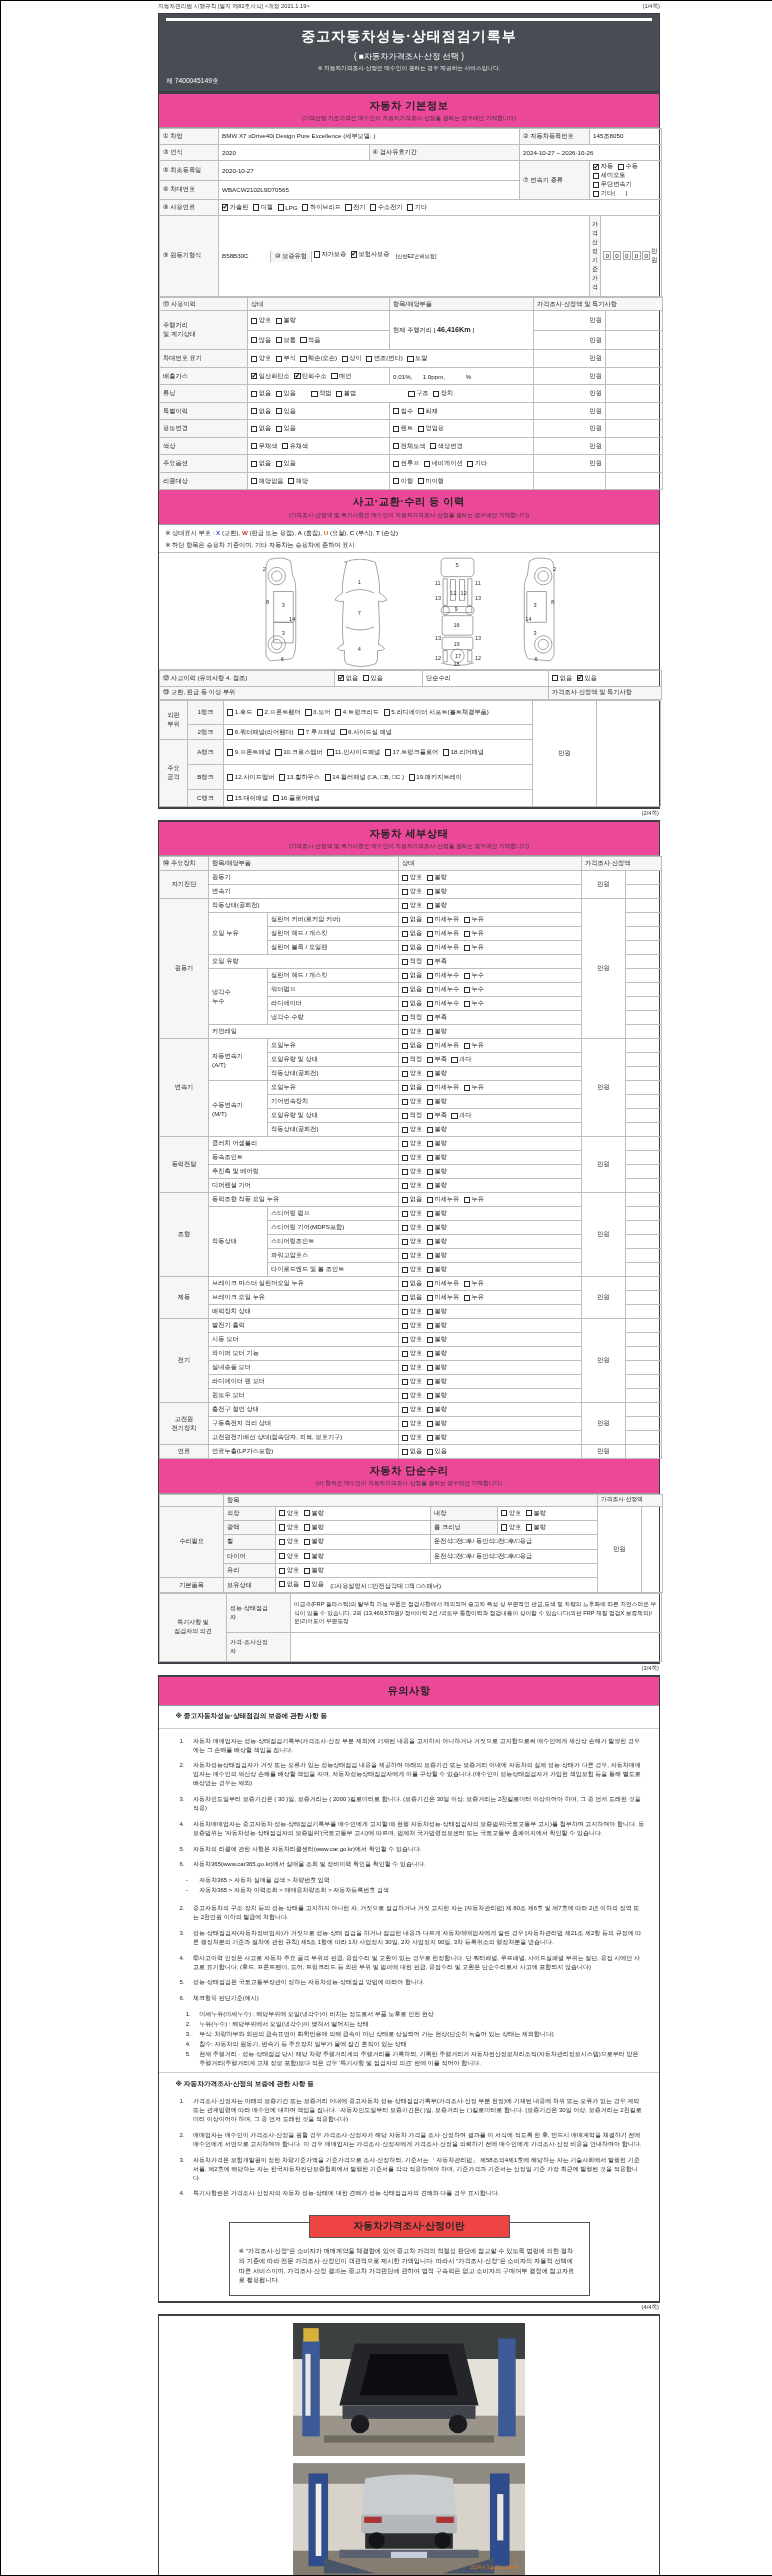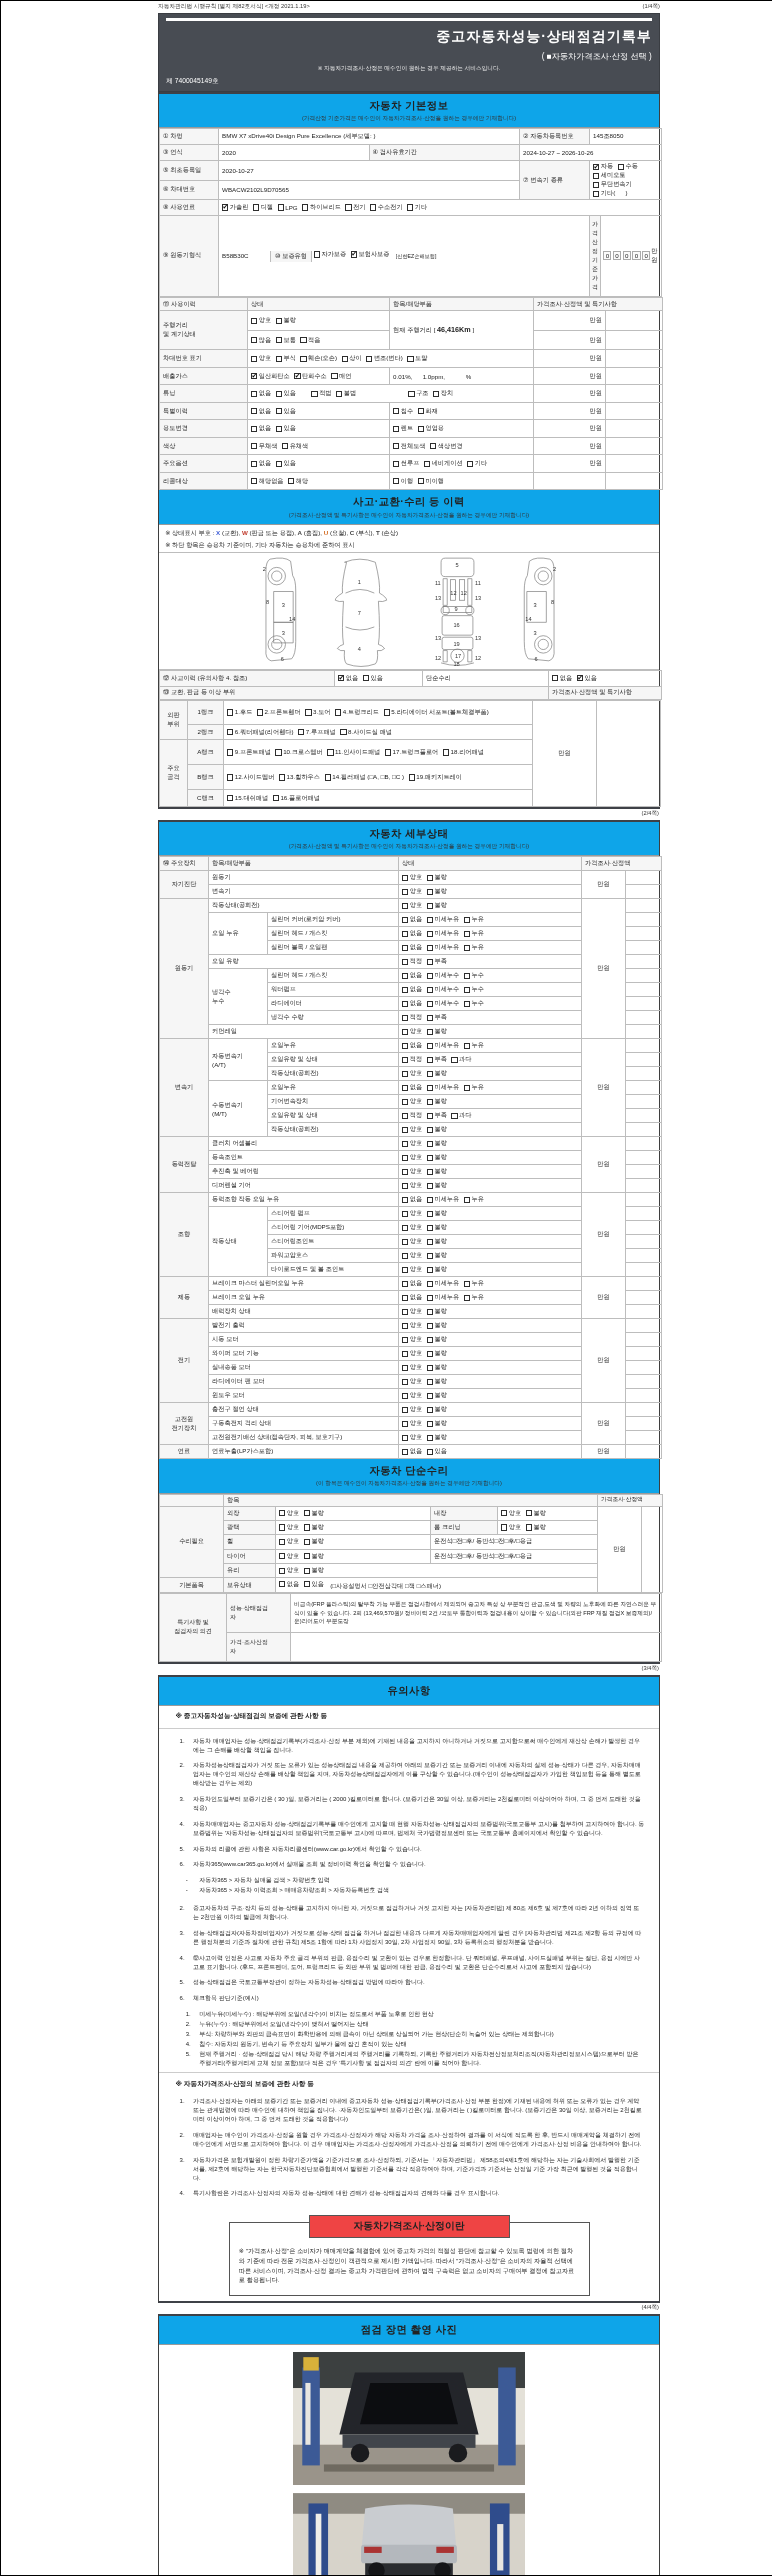--- a/index.html
+++ b/index.html
@@ -4,27 +4,27 @@
 <style>
   * { margin:0; padding:0; box-sizing:border-box; }
   body { background:#fff; font-family:"Liberation Sans","DejaVu Sans",sans-serif; color:#222; }
   .page { width:773px; height:2576px; background:#fff; position:relative; overflow:hidden; border:0.5px solid #000; }
   .doc { width:502px; margin-left:157px; }
   .metaline { display:flex; justify-content:space-between; font-size:5.7px; color:#333; padding:2.1px 0 1.5px 0; }
   .pgmark { text-align:right; font-size:5.7px; color:#333; padding:1.5px 1px; }
   
   .band { background:#484c53; color:#fff; padding:3.1px 7.2px 5.2px 7.2px; border:1px solid #3a3d42; }
   .band .stripe { height:3.6px; background:#fff; margin:1px 0 7.2px 0; }
-  .band h1 { text-align:right; font-size:14px; letter-spacing:1px; font-weight:bold; }
-  .band .sub { text-align:right; font-size:8.2px; margin-top:4.1px; }
+  .band h1 { text-align:center; font-size:14px; letter-spacing:1px; font-weight:bold; }
+  .band .sub { text-align:center; font-size:8.2px; margin-top:4.1px; }
   .band .note { text-align:center; font-size:5.7px; margin-top:3.1px; color:#eee; }
   .band .docno { font-size:6.7px; margin-top:4.1px; }
   
   .blk { border-left:1px solid #3e3e3e; border-right:1px solid #3e3e3e; border-top:2.6px solid #3e4147; border-bottom:2.6px solid #3e4147; background:#fff; }
-  .sechead { background:#0ea5e9; border-bottom:0.5px solid #9a9a9a; text-align:center; padding:4.6px 2.1px 4.1px 2.1px; }
+  .sechead { background:#ec4899; border-bottom:0.5px solid #9a9a9a; text-align:center; padding:4.6px 2.1px 4.1px 2.1px; }
   .sechead .t { font-size:10.3px; font-weight:bold; letter-spacing:0.5px; }
   .sechead .n { font-size:5.7px; margin-top:2.6px; color:#333; }
   table { border-collapse:collapse; width:100%; table-layout:fixed; }
   td,th { border:0.5px solid #bdbdbd; font-size:6.2px; padding:1px 3.1px; vertical-align:middle; overflow:hidden; }
   .lab { background:#f6f6f6; }
   .c { text-align:center; }
   .r { text-align:right; }
   .b { font-weight:bold; }
   .small { font-size:5.2px; }
   
@@ -1386,23 +1386,20 @@
         </div>
     <div class="valbox">
       <div class="vt">자동차가격조사·산정이란</div>
       <div class="vp">※ "가격조사·산정"은 소비자가 매매계약을 체결함에 있어 중고차 가격의 적절성 판단에 참고할 수 있도록 법령에 의한 절차와 기준에 따라 전문 가격조사·산정인이 객관적으로 제시한 가액입니다. 따라서 "가격조사·산정"은 소비자의 자율적 선택에 따른 서비스이며, 가격조사·산정 결과는 중고차 가격판단에 관하여 법적 구속력은 없고 소비자의 구매여부 결정에 참고자료로 활용됩니다.</div>
     </div>
   </div>
 
   <div class="pgmark">(4/4쪽)</div>
 
   <div class="blk">
-    <div class="sechead" style="padding:7.2px 2.1px;">
-      <div class="t">점검 장면 촬영 사진</div>
-    </div>
 
     <svg class="photo" width="232" height="133" viewBox="0 0 450 258">
       <rect width="450" height="258" fill="#c9c4b8"></rect>
       <rect width="450" height="70" fill="#3c4040"></rect>
       <rect y="70" width="450" height="110" fill="#e4e1d8"></rect>
       <rect y="180" width="450" height="78" fill="#9a948a"></rect>
       <rect x="18" y="30" width="34" height="190" fill="#3c5a96"></rect>
       <rect x="398" y="30" width="34" height="190" fill="#3c5a96"></rect>
       <rect x="20" y="10" width="30" height="26" fill="#d8b13a"></rect>
       <rect x="24" y="60" width="10" height="120" fill="#e8e6e0"></rect>

